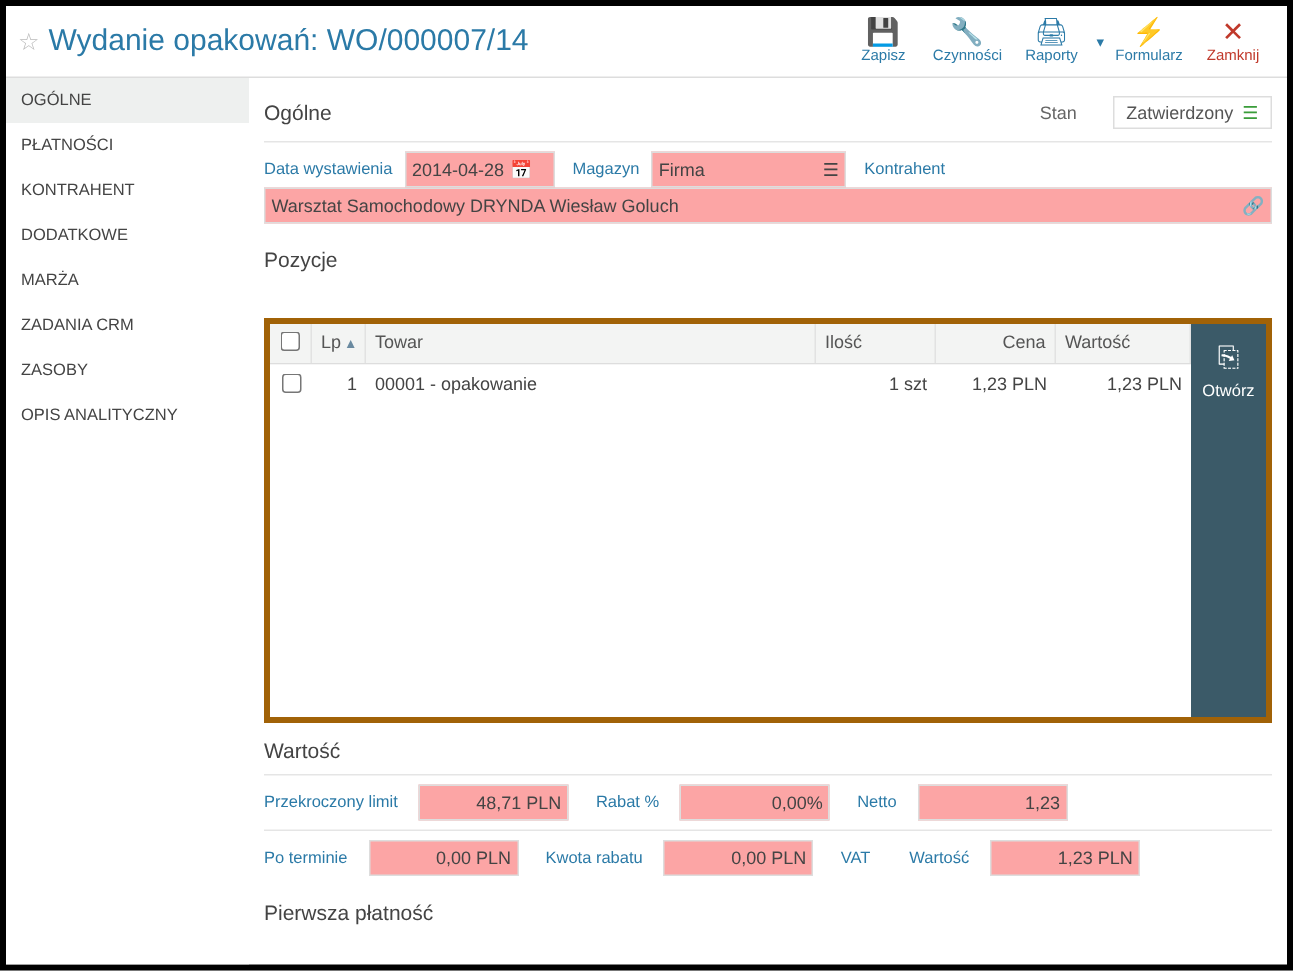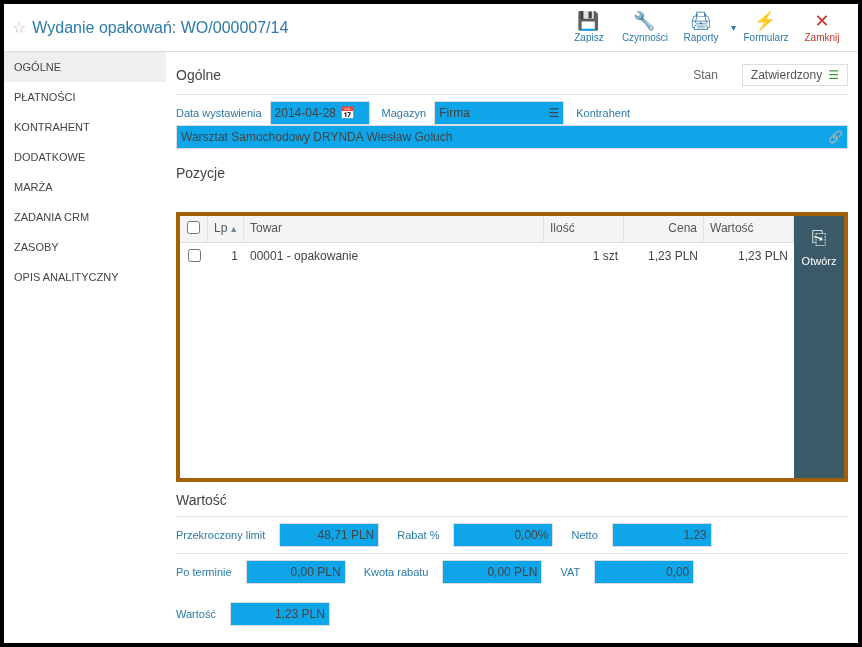--- a/index.html
+++ b/index.html
@@ -2,21 +2,21 @@
 <html><head>
 <meta charset="utf-8">
 <style>
   * { box-sizing: border-box; margin: 0; padding: 0; }
   body { font-family: "Segoe UI", Tahoma, sans-serif; font-size: 12px; background: #000; color: #333; }
   .app { width: 862px; height: 647px; margin: 0; background: #fff; display: flex; flex-direction: column; border: 4px solid #000; }
   
   
   .titlebar { display: flex; align-items: center; height: 48px; border-bottom: 1px solid #ddd; padding: 0 8px; }
   .titlebar .star { color: #bbb; font-size: 16px; margin-right: 6px; cursor: pointer; }
-  .titlebar h1 { font-size: 16px; font-weight: 400; color: #2b7aa7; flex: 1; }
+  .titlebar h1 { font-size: 20px; font-weight: 400; color: #2b7aa7; flex: 1; }
   .toolbar { display: flex; }
   .tb-btn { display: flex; flex-direction: column; align-items: center; justify-content: center; width: 56px; height: 48px; cursor: pointer; color: #2b7aa7; }
   .tb-btn.close { color: #c0392b; }
   .tb-btn .ico { font-size: 18px; line-height: 1; }
   .tb-btn .lbl { font-size: 10px; margin-top: 2px; }
   .tb-sep { display: flex; align-items: center; color: #2b7aa7; font-size: 10px; padding: 0 2px; }
 
   .body { flex: 1; display: flex; overflow: hidden; }
 
   
@@ -28,21 +28,21 @@
   .main { flex: 1; padding: 8px 10px 10px 10px; overflow: auto; }
   .section-title { font-size: 14px; color: #444; margin: 4px 0 8px 0; font-weight: 500; display: flex; align-items: center; justify-content: space-between; }
   .stan-row { display: flex; align-items: center; gap: 24px; font-size: 12px; }
   .stan-lbl { color: #666; }
   .stan-val { border: 1px solid #ddd; padding: 3px 8px; color: #555; display: flex; align-items: center; gap: 6px; }
   .menu-ico { color: #3a9d3a; font-size: 12px; }
 
   .form-row { display: flex; align-items: center; gap: 0; border-top: 1px solid #e5e5e5; padding: 6px 0; flex-wrap: wrap; }
   .form-row:first-of-type { border-top: 1px solid #e5e5e5; }
   .f-label { color: #2b7aa7; font-size: 11px; padding-right: 8px; white-space: nowrap; }
-  .f-field { display: flex; align-items: center; border: 1px solid #ddd; background: #0ea5e9; height: 24px; padding: 0 4px; }
+  .f-field { display: flex; align-items: center; border: 1px solid #ddd; background: #fca5a5; height: 24px; padding: 0 4px; }
   .f-field span { color: #444; }
   .cal-ico { color: #3a9d3a; font-size: 12px; margin-left: 4px; }
   .link-ico { color: #d8a400; font-size: 12px; margin-left: 4px; }
 
   
   .grid-wrap { display: flex; height: 270px; border: 4px solid #a16207; margin-bottom: 10px; margin-top: 31px; }
   .grid { flex: 1; display: flex; flex-direction: column; }
   .grid-head { display: flex; background: #f3f4f3; border-bottom: 1px solid #ddd; font-size: 12px; color: #555; }
   .gh { padding: 5px 6px; border-right: 1px solid #e2e2e2; }
   .gh.chk { width: 28px; text-align: center; }
@@ -212,23 +212,20 @@
             </span>
         </div>
         <div class="vpair">
           <span class="f-label">Kwota rabatu</span>
           <span class="f-field">
               <span>0,00 PLN</span>
             </span>
         </div>
         <div class="vpair">
           <span class="f-label">VAT</span>
-          <span class="f-field">
-              <span>0,00</span>
-            </span>
         </div>
         <div class="vpair">
           <span class="f-label">Wartość</span>
           <span class="f-field">
               <span>1,23 PLN</span>
             </span>
         </div>
       </div>
 
       <div class="section-title" style="margin-top:10px">

